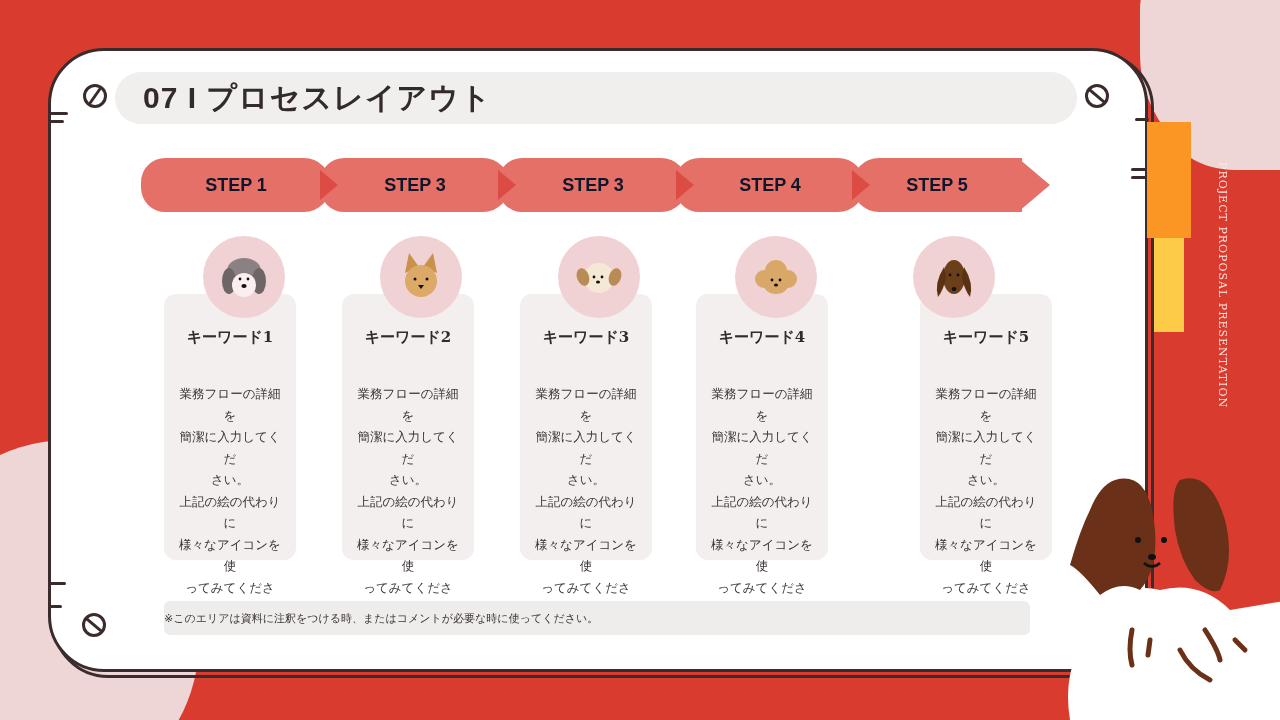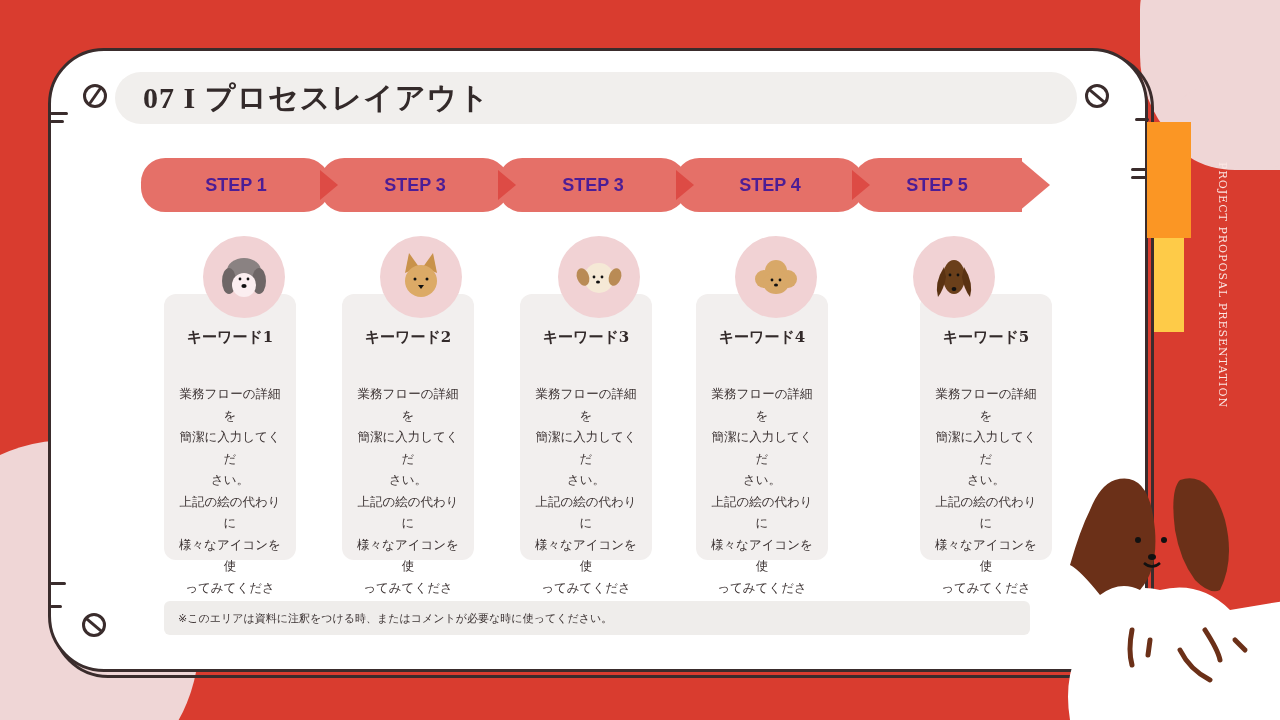--- a/index.html
+++ b/index.html
@@ -55,29 +55,29 @@
   }
   .corner-icon.back::after { transform: translate(-50%, -50%) rotate(-50deg); }
 
   .title-bar {
     position: absolute; left: 115px; top: 72px;
     width: 962px; height: 52px;
     background: #f1efed; border-radius: 26px;
     display: flex; align-items: center; padding-left: 28px;
   }
   .title-bar span {
-    font-family: Liberation Serif, serif;
+    font-family: Liberation Sans, sans-serif;
     font-weight: bold; font-size: 30px; color: #332a2a; letter-spacing: 1px;
   }
 
   
   .step {
     position: absolute; top: 158px; height: 54px;
     background: #e57068;
-    color: #4c1d95; font-weight: bold; font-size: 18px;
+    color: #0f172a; font-weight: bold; font-size: 18px;
     font-family: "Liberation Sans", sans-serif;
     display: flex; align-items: center; justify-content: center;
     border-radius: 27px 30px 30px 27px;
   }
   .step-notch {
     position: absolute; top: 170px; width: 0; height: 0;
     border-top: 15px solid transparent; border-bottom: 15px solid transparent;
     border-left: 18px solid #dd4b45;
   }
   .step-last-tip {
@@ -102,21 +102,21 @@
   }
   .avatar {
     position: absolute; top: 236px; width: 82px; height: 82px;
     border-radius: 50%; background: #f1d2d4;
     display: flex; align-items: center; justify-content: center;
   }
 
   .note {
     position: absolute; left: 164px; top: 601px;
     width: 866px; height: 34px; background: #efedeb; border-radius: 6px;
-    display: flex; align-items: center; padding-left: 14px;
+    display: flex; align-items: center; 
     font-size: 11px; color: #3d3434;
   }
 
   
   .bar-orange { position: absolute; left: 1147px; top: 122px; width: 44px; height: 116px; background: #fb9624; }
   .bar-yellow { position: absolute; left: 1154px; top: 238px; width: 30px; height: 94px; background: #fecb48; }
   .vertical-text {
     position: absolute; left: 1216px; top: 162px;
     writing-mode: vertical-rl;
     font-family: "DejaVu Serif", serif; font-size: 11px; letter-spacing: 1px;

